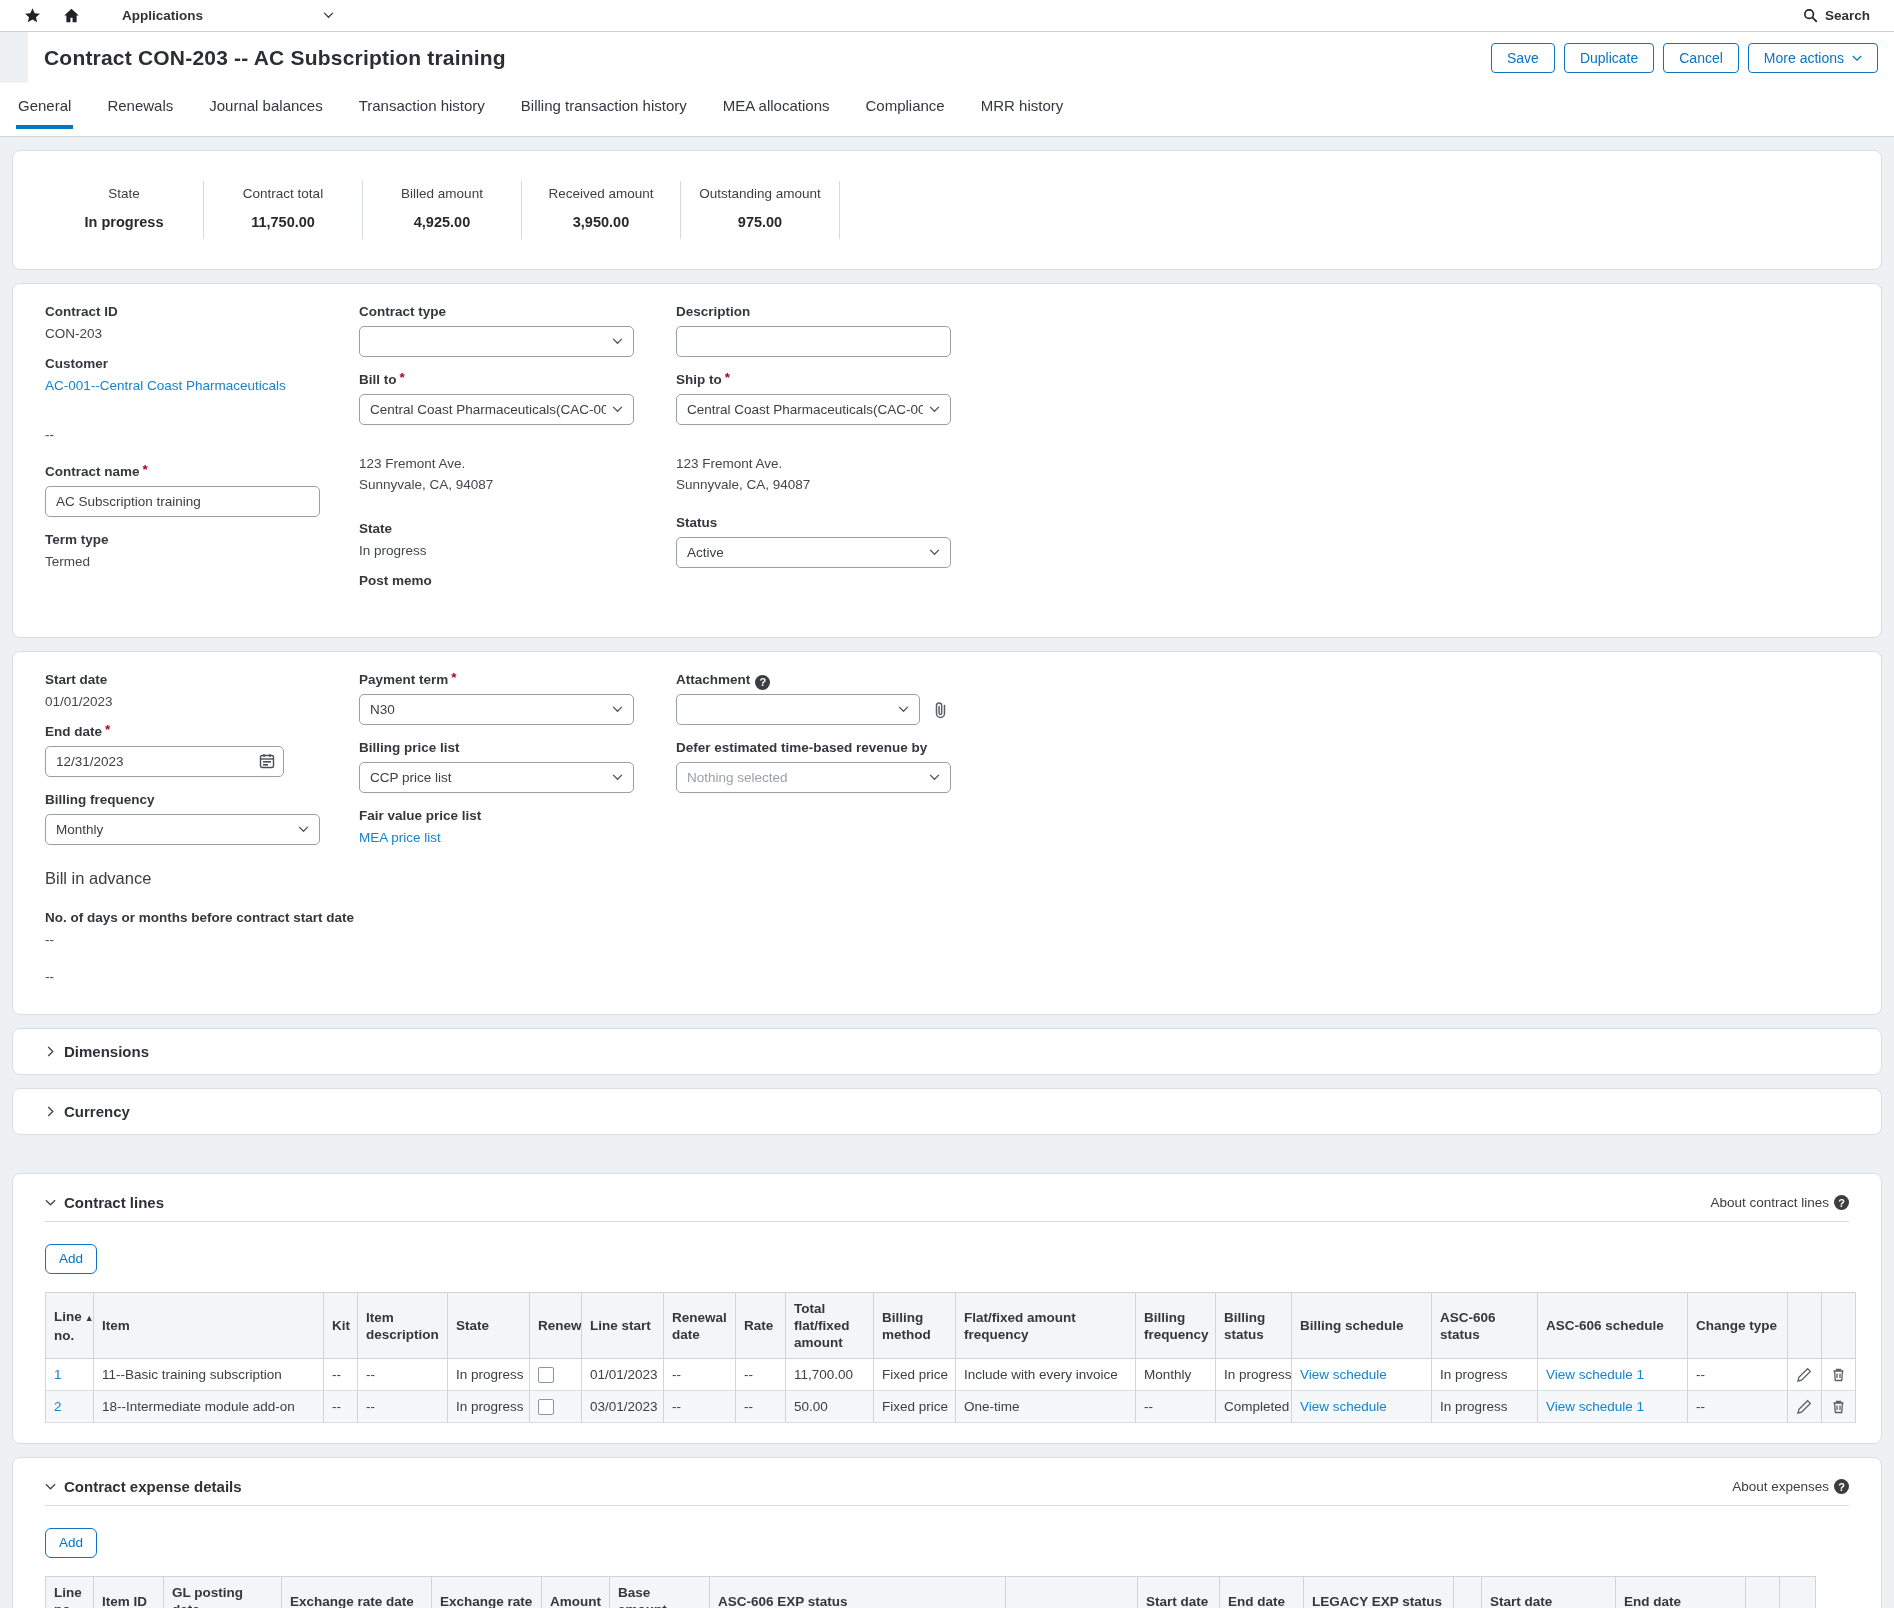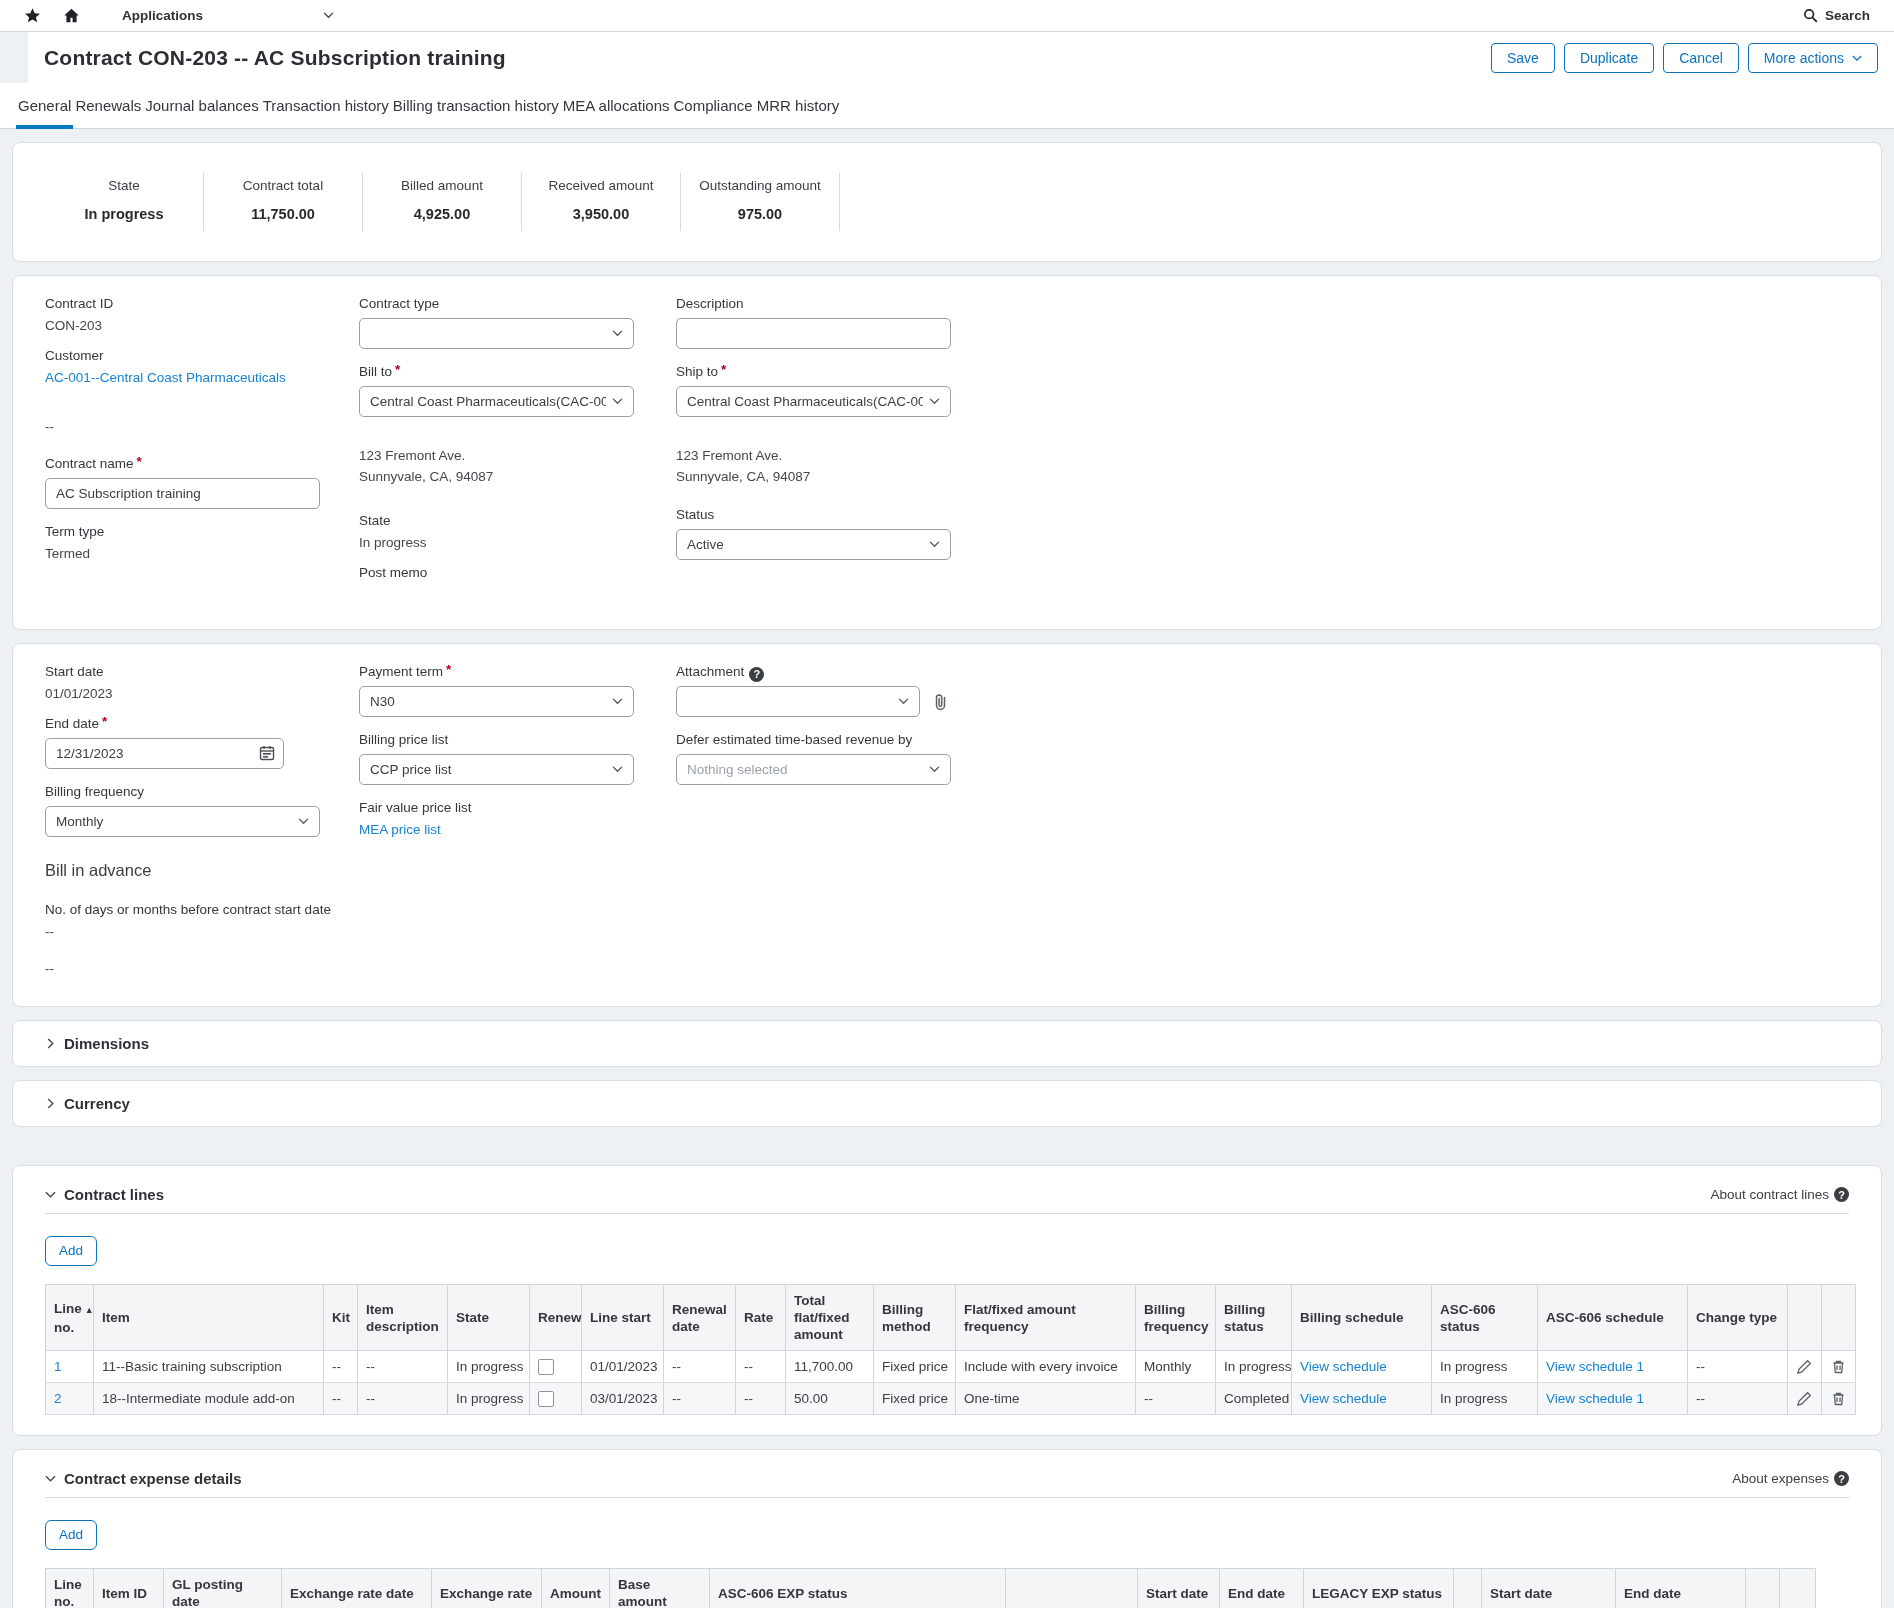--- a/index.html
+++ b/index.html
@@ -32,21 +32,21 @@
   .titlebar .actions { margin-left: auto; display: flex; gap: 9px; }
   .btn {
     background: #fff; color: #0d73bd; border: 1px solid #0d73bd; border-radius: 4px;
     font-size: 14px; font-family: inherit; padding: 5px 15px; cursor: pointer;
     display: inline-flex; align-items: center; gap: 8px; line-height: 18px;
   }
   .btn svg { width: 10px; height: 7px; }
 
   
   .tabs {
-    background: #fff; display: flex; padding: 6px 16px 0 16px;
+    background: #fff; display: flex; gap: 32px; padding: 6px 16px 8px 16px;
     border-bottom: 1px solid #ccd3d9;
   }
   .tab {
     font-size: 15px; color: #33383d; padding: 8px 2px 11px 2px; cursor: pointer;
     border-bottom: 4px solid transparent; margin-bottom: -1px; white-space: nowrap;
   }
   .tab.active { border-bottom-color: #0079c1; }
 
   
   .panel {
@@ -59,21 +59,21 @@
   .summary { display: flex; padding: 16px 0; }
   .sum-cell {
     width: 159px; text-align: center; border-right: 1px solid #d4dade;
     padding: 5px 6px 9px 6px;
   }
   .sum-label { color: #3a3f45; margin-bottom: 13px; }
   .sum-value { font-weight: 700; font-size: 14.5px; color: #27292c; }
 
   
   .form-grid { display: grid; grid-template-columns: 314px 317px 1fr; column-gap: 0; }
-  .lbl { font-weight: 400; color: #34383c; margin-bottom: 7px; display: inline-block; }
+  .lbl { font-weight: 700; color: #34383c; margin-bottom: 7px; display: inline-block; }
   .req { color: #b00020; font-weight: 700; margin-left: 3px; position: relative; top: -2px; }
   .val { color: #43474b; }
   .field { margin-bottom: 15px; }
   .link { color: #1583cd; text-decoration: none; cursor: pointer; }
   .inp, .sel {
     width: 275px; height: 31px; border: 1px solid #979fa7; border-radius: 5px;
     background: #fff; font-family: inherit; font-size: 13.5px; color: #3c4043;
     padding: 0 10px; display: flex; align-items: center; position: relative;
   }
   input.inp { display: inline-block; }

